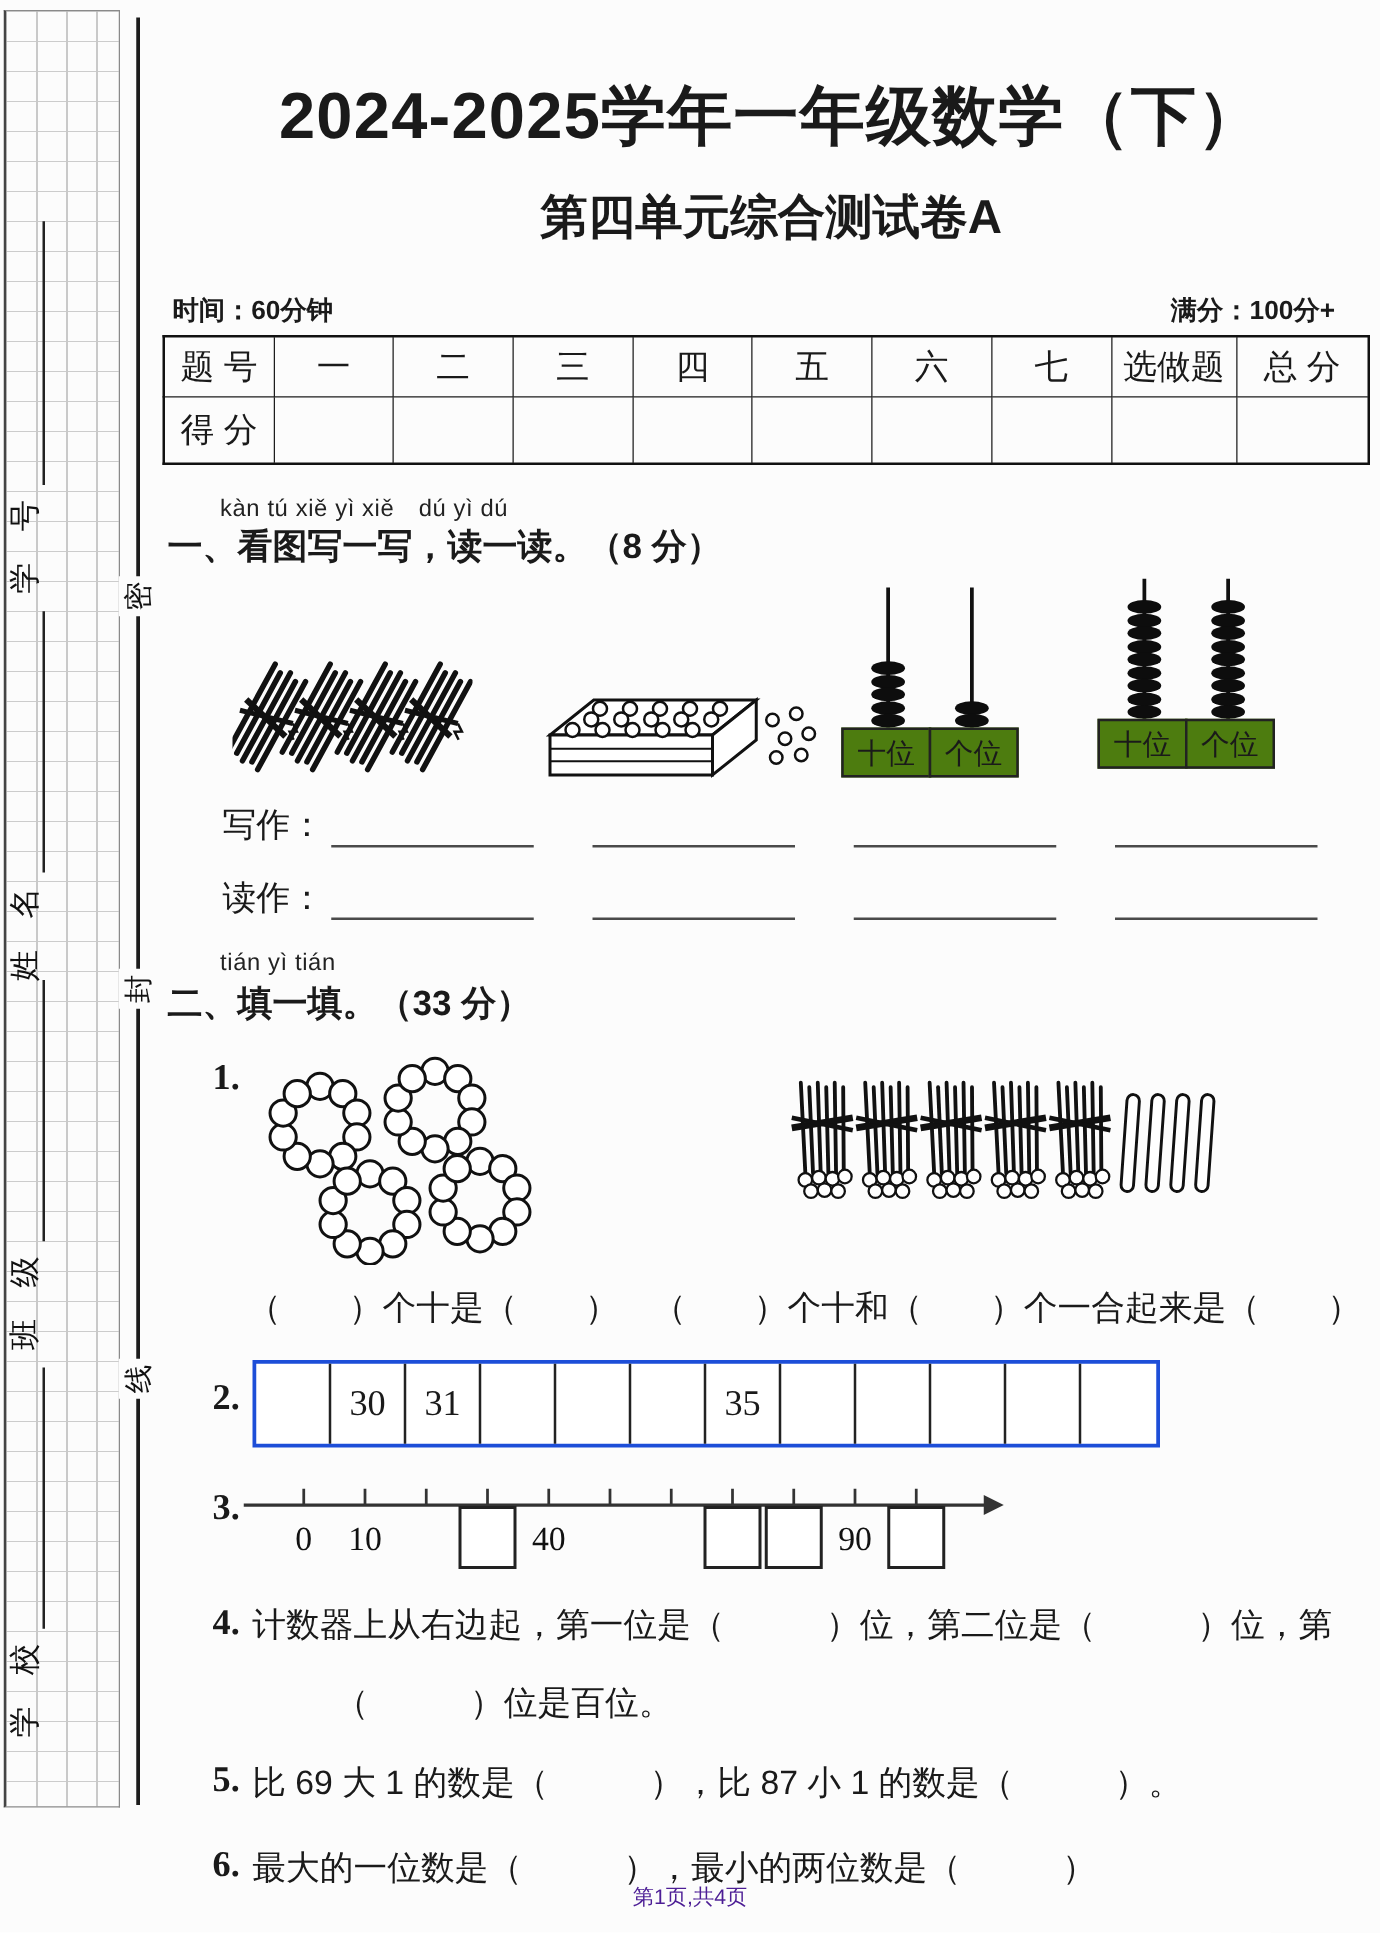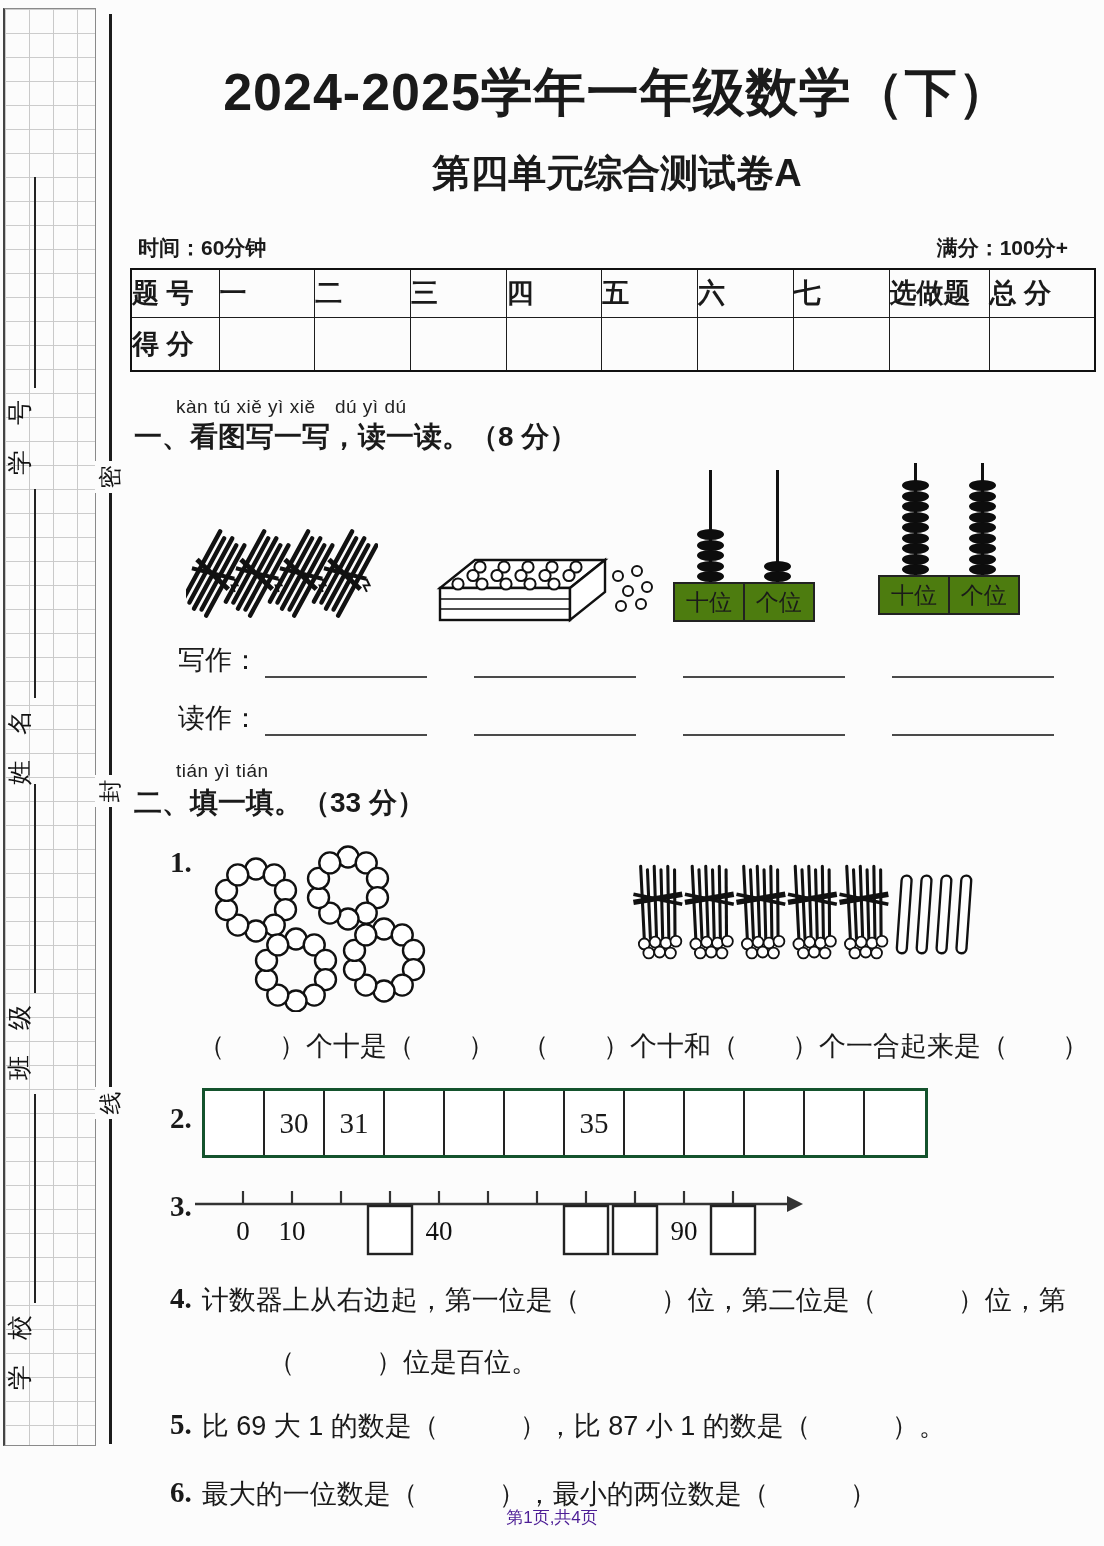--- a/index.html
+++ b/index.html
@@ -24,21 +24,21 @@
 
   
   .main{position:absolute;left:130px;top:0;width:974px;height:1546px;}
   .abs{position:absolute;}
   .title1{width:100%;text-align:center;font-size:52px;font-weight:900;letter-spacing:1px;}
   .title2{width:100%;text-align:center;font-size:38px;font-weight:900;}
   .meta{width:100%;display:flex;justify-content:space-between;font-size:21px;font-weight:bold;
     padding:0 36px 0 8px;}
 
   table.score{border-collapse:collapse;table-layout:fixed;width:966px;}
-  table.score td{border:1.6px solid #1d1d1d;font-size:27px;font-weight:bold;
+  table.score td{border:1.6px solid #1d1d1d;text-align:center;font-size:27px;font-weight:normal;
     height:48px;padding:0;}
   table.score tr.score-row td{height:54px;}
   table.score{border:2.5px solid #111;}
 
   .pinyin{font-size:19px;color:#222;letter-spacing:.5px;}
   .sec-title{font-size:28px;font-weight:900;}
   .qnum{font-family:"Liberation Serif","DejaVu Serif",serif;font-weight:bold;font-size:29px;}
   .qtext{font-size:27px;}
   .qline{display:flex;gap:10px;align-items:flex-start;}
 
@@ -51,21 +51,21 @@
   .ab-rod{position:absolute;bottom:40px;width:3px;height:112px;background:#111;}
   .ab-beads{position:absolute;bottom:40px;width:27px;display:flex;flex-direction:column-reverse;}
   .bead{width:27px;height:11px;background:#0d0d0d;border-radius:50%;margin-top:-0.5px;}
 
   
   .blank-row{display:flex;align-items:flex-end;}
   .blank-row .lbl{font-size:27px;margin-right:6px;}
   .blank{width:162px;height:32px;border-bottom:2.5px solid #4a4a4a;margin-right:47px;}
 
   
-  .strip-table{display:flex;border:3px solid #14532d;background:#fff;}
+  .strip-table{display:flex;border:3px solid #1d4ed8;background:#fff;}
   .strip-cell{width:60px;height:64px;border-right:2px solid #222;display:flex;align-items:center;
     justify-content:center;font-family:"Liberation Serif","DejaVu Serif",serif;font-size:29px;}
   .strip-cell:last-child{border-right:none;}
 
   .footer{position:absolute;left:0;top:1506px;width:100%;text-align:center;font-size:17px;color:#4c1d95;}
   svg text{font-family:"Liberation Serif","DejaVu Serif",serif;}
 </style>
 </head>
 <body>
 

